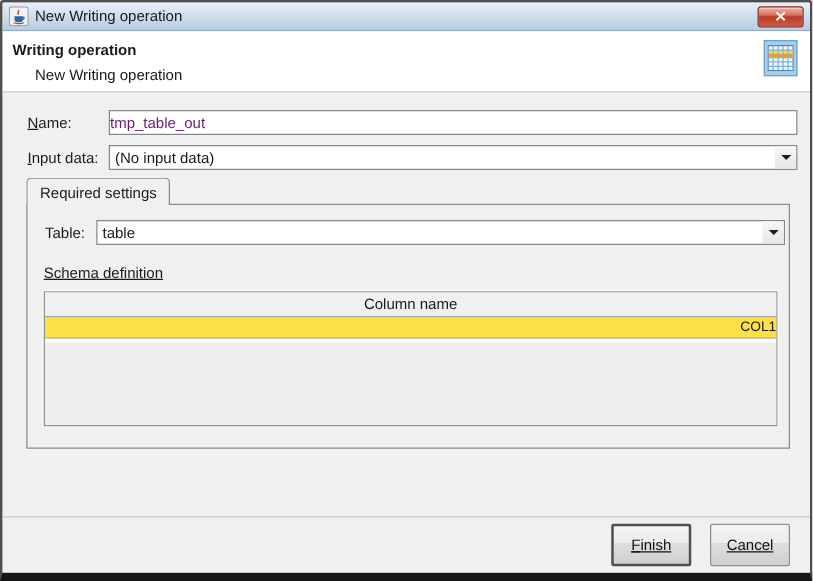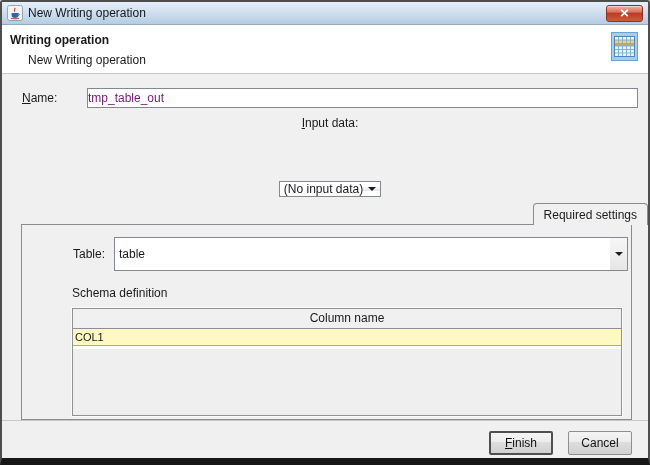--- a/index.html
+++ b/index.html
@@ -43,98 +43,98 @@
     position:absolute; top:7px; right:10px;
     width:27px; height:29px;
     background:var(--accent-icon-bg,#a9cde9);
     border:1px solid #6ba3cf;
     display:flex; align-items:center; justify-content:center;
   }
 
   
   .body{ flex:1 1 auto; background:#f0f0f0; }
   .frow{ display:flex; align-items:center; margin:14px 10px 0 20px; }
-  .frow + .frow{ margin-top:8px;flex-direction:column; }
+  .frow + .frow{ margin-top:8px; }
   .frow > label{ flex:0 0 65px; }
   .mn{ text-decoration:underline; }
   .textfield{
     flex:1; height:20px; background:#fff;
     border:1px solid #848890; font:inherit; padding:1px 0; color:#701a75;
   }
   .combo{
-    flex:1; height:34px; background:#fff;
+    flex:1; height:20px; background:#fff;
     border:1px solid #848890;
     display:flex; align-items:center; padding-left:4px;
     cursor:default; overflow:hidden;
   }
   .arrowbox{
     margin-left:auto; width:17px; height:100%;
     background:linear-gradient(#f7f7f7,#e6e6e6);
     display:flex; align-items:center; justify-content:center;
   }
   .arrow{
     width:0; height:0;
     border-left:4px solid transparent; border-right:4px solid transparent;
     border-top:4px solid #1c1c1c;
   }
 
   
   .tabstrip{
     display:flex; align-items:flex-end;
-    margin:6px 0 0 19px; height:21px; position:relative; z-index:2;flex-direction:column;
+    margin:6px 0 0 19px; height:21px; position:relative; z-index:2;
   }
   .tab{
     border:1px solid #8b8b8b; border-bottom:none;
     border-radius:4px 4px 0 0;
     padding:2px 9px; background:linear-gradient(#f3f3f3,#dcdcdc);
     cursor:pointer; position:relative;
   }
   .tab.active{
     padding:4px 10px 3px; background:#f0f0f0; z-index:3;
     margin-bottom:-1px;
   }
   .tab.inactive{ margin-left:2px; color:#222; }
 
   .panel{
     margin:0 16px 0 19px; height:196px;
     border:1px solid #8b8b8b; background:#f0f0f0;
-    position:relative; z-index:1; padding-top:12px;padding-left:37px;
+    position:relative; z-index:1; padding-top:12px;
   }
   .trow{ display:flex; align-items:center; margin:0 3px 0 14px; }
   .trow > label{ flex:0 0 41px; }
-  .schema-label{ margin:15px 0 0 13px; }
+  .schema-label{ margin:15px 0 0 13px;text-decoration:underline; }
   .schema-table{
     margin:8px 9px 0 13px; height:108px;
     border:1px solid #919191; box-shadow:0 0 0 1px #fbfbfb;
     background:#fff; display:flex; flex-direction:column;
   }
   .sheader{
     flex:0 0 20px; line-height:19px; text-align:center;
     background:#f0f0f0; border-bottom:1px solid #8e8e8e; cursor:default;
   }
   .sbody{ flex:1; display:flex; flex-direction:column; }
   .srow{
     flex:0 0 17px; line-height:16px; font-size:11px;
-    background:#fef9c3; border-bottom:1px solid #a8a8a8; padding-left:2px;
+    background:#fde047; border-bottom:1px solid #a8a8a8; padding-left:2px;text-align:right;
   }
   .white-gap{ flex:0 0 3px; background:#fff; }
   .gray-fill{ flex:1; background:#efefef; }
   .update{ text-align:right; margin:11px 24px 0 0; }
   .update a{ color:var(--link,#3434c8); cursor:pointer; text-decoration:none; }
 
   
   .btnbar{
     flex:0 0 45px; border-top:1px solid #c8c8c8; background:#f0f0f0;
     display:flex; align-items:center; justify-content:flex-end;
     gap:15px; padding-right:16px;
   }
   .btn{
-    width:64px; height:24px; font:inherit; color:#111;
+    width:64px; height:34px; font:inherit; color:#111;
     background:linear-gradient(#f4f4f4,#ececec 45%,#dedede 46%,#d0d0d0);
-    border:1px solid #8e8e8e; border-radius:2px; cursor:pointer;
+    border:1px solid #8e8e8e; border-radius:2px; cursor:pointer;text-decoration:underline;
   }
   .btn.default{ border:2px solid #4f4f4f; }
 </style>
 </head>
 <body>
 
 <div class="window">
 
   <div class="titlebar">
     <span class="java-icon">

